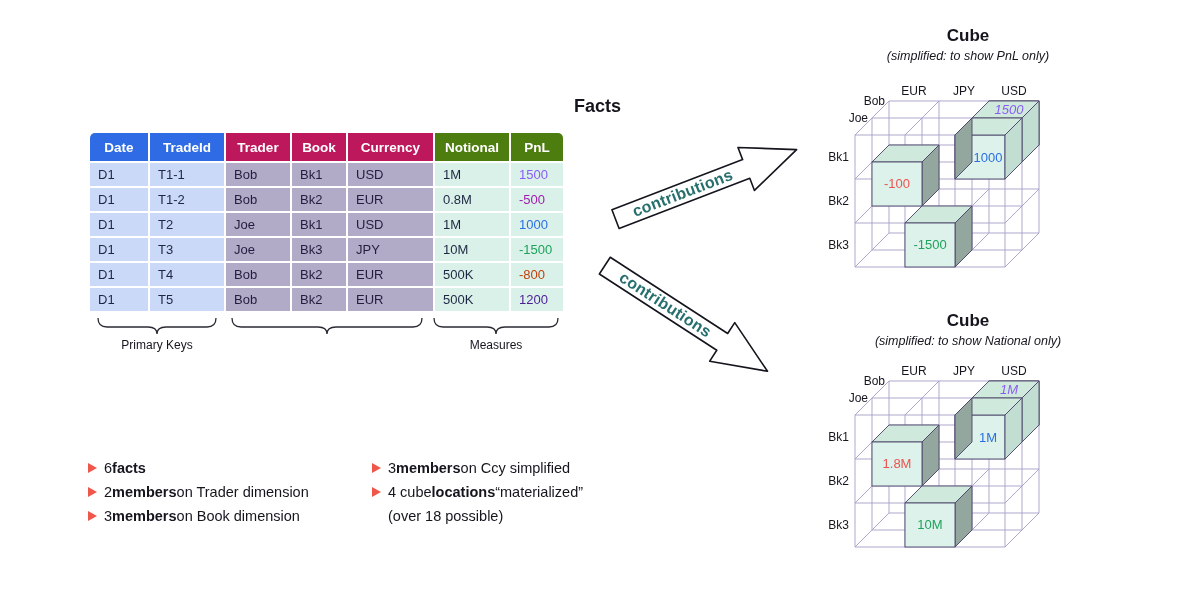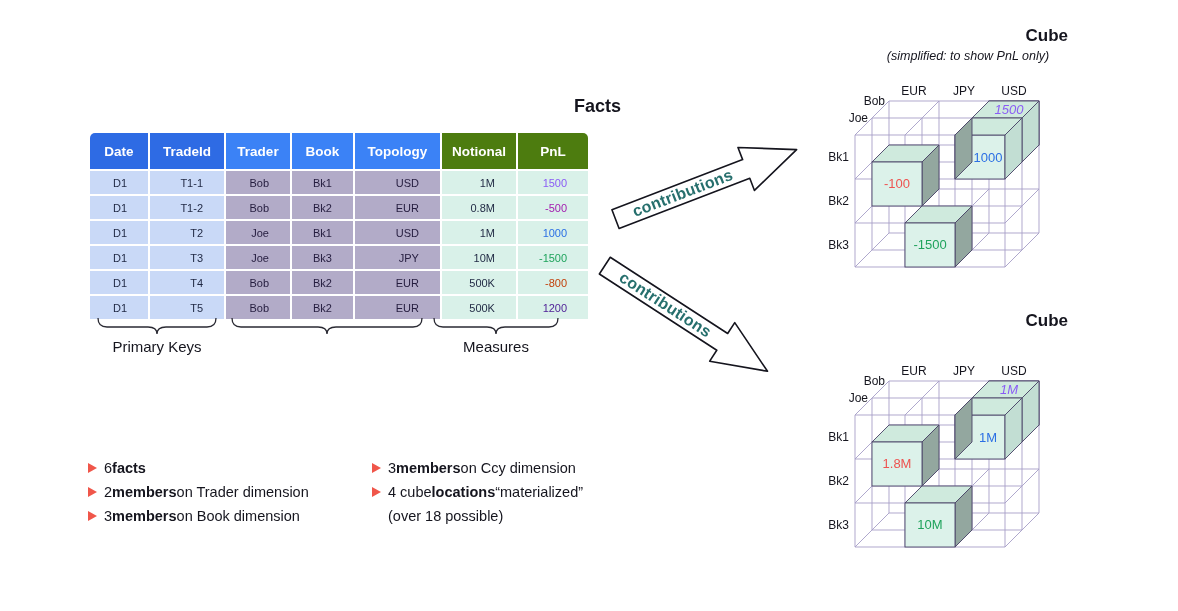--- a/index.html
+++ b/index.html
@@ -3,44 +3,44 @@
 <meta charset="utf-8">
 <style>
   html,body{margin:0;padding:0;background:#fff;}
   .stage{position:relative;width:1178px;height:611px;background:#ffffff;
          font-family:"Liberation Sans",sans-serif;color:#15151e;overflow:hidden;}
   .abs{position:absolute;}
 
   
   .facts-title{left:574px;top:96px;font-size:18px;font-weight:700;}
   table.facts{border-collapse:separate;border-spacing:2px;position:absolute;left:88px;top:131px;}
-  table.facts th{height:36px;font-size:13.5px;font-weight:600;color:#fff;padding:0 6px;}
-  table.facts td{height:23px;font-size:11px;text-align:right;padding:0 21px;}
+  table.facts th{height:28px;font-size:13.5px;font-weight:600;color:#fff;padding:0 6px;}
+  table.facts td{height:23px;font-size:13px;text-align:left;padding:0 8px;}
   .h-blue{background:#2e6be4;}
-  .h-dark{background:#3b82f6;}
+  .h-dark{background:#be185d;}
   .h-teal{background:#4d7c0f;}
   th:first-child{border-top-left-radius:5px;}
   th:last-child{border-top-right-radius:5px;}
   .c-blue{background:#c9d9f7;color:#1e2742;}
   .c-purple{background:#b2abc8;color:#241c3e;}
   .c-green{background:#d9f1e9;color:#1e2742;}
   td.pnl{font-weight:500;}
 
   
   .brace path{fill:none;stroke:#2a2a33;stroke-width:1.3;}
-  .brace-label{font-size:15px;text-align:center;}
+  .brace-label{font-size:12px;text-align:center;}
 
   
   .arrow-wrap{position:absolute;width:200px;height:58px;}
   .arrow-shape{fill:#ffffff;stroke:#15151e;stroke-width:1.6;stroke-linejoin:round;}
   .arrow-text{fill:#266f6d;font-weight:700;font-size:16px;text-anchor:middle;letter-spacing:.3px;
               font-family:"Liberation Sans",sans-serif;}
 
   
-  .cube-title{width:200px;text-align:right;font-size:17px;font-weight:700;}
+  .cube-title{width:200px;text-align:center;font-size:17px;font-weight:700;}
   .cube-subtitle{width:260px;text-align:center;font-size:12.5px;font-style:italic;}
   .cube-svg{position:absolute;}
   .wire line{stroke:#a79fc8;stroke-width:1;opacity:.9;}
   .f-front{fill:#dcf2ea;stroke:#4a4468;stroke-width:.9;}
   .f-top{fill:#cfeadd;stroke:#4a4468;stroke-width:.9;}
   .f-back{fill:#e6f6ef;stroke:#4a4468;stroke-width:.9;}
   .f-mid{fill:#c2ded3;stroke:#4a4468;stroke-width:.9;}
   .f-dark{fill:#93a79f;stroke:#4a4468;stroke-width:.9;}
   .cval{font-size:13px;font-weight:500;text-anchor:middle;font-family:"Liberation Sans",sans-serif;}
   .ital{font-style:italic;}
@@ -72,21 +72,21 @@
         <col style="width:85px">
         <col style="width:74px">
         <col style="width:52px">
     </colgroup>
     <thead>
       <tr>
         <th class="h-blue">Date</th>
         <th class="h-blue">TradeId</th>
         <th class="h-dark">Trader</th>
         <th class="h-dark">Book</th>
-        <th class="h-dark">Topology</th>
+        <th class="h-dark">Currency</th>
         <th class="h-teal">Notional</th>
         <th class="h-teal">PnL</th>
       </tr>
     </thead>
     <tbody>
       <tr>
         <td class="c-blue">D1</td>
         <td class="c-blue">T1-1</td>
         <td class="c-purple">Bob</td>
         <td class="c-purple">Bk1</td>
@@ -247,20 +247,21 @@
     <text x="121" y="12" class="cube-lab mid">JPY</text>
     <text x="171" y="12" class="cube-lab mid">USD</text>
     <text x="42" y="22" class="cube-lab end">Bob</text>
     <text x="25" y="39" class="cube-lab end">Joe</text>
     <text x="6" y="78" class="cube-lab end">Bk1</text>
     <text x="6" y="122" class="cube-lab end">Bk2</text>
     <text x="6" y="166" class="cube-lab end">Bk3</text>
   </svg>
 
   <div class="abs cube-title" style="left:868px;top:311px">Cube</div>
+  <div class="abs cube-subtitle" style="left:838px;top:334px">(simplified: to show National only)</div>
 
   <svg class="cube-svg" style="left:813px;top:363px" width="240" height="205" viewBox="-30 0 240 205">
     <g class="wire">
         <line x1="12" y1="52" x2="12" y2="184"></line>
         <line x1="62" y1="52" x2="62" y2="184"></line>
         <line x1="112" y1="52" x2="112" y2="184"></line>
         <line x1="162" y1="52" x2="162" y2="184"></line>
         <line x1="12" y1="52" x2="162" y2="52"></line>
         <line x1="12" y1="96" x2="162" y2="96"></line>
         <line x1="12" y1="140" x2="162" y2="140"></line>
@@ -355,21 +356,21 @@
         <b>members</b>
         <span> on Book dimension</span>
     </div>
   </div>
 
   <div class="topo-col" style="left:372px;top:460px">
     <div class="bullet">
       <span class="tri"></span>
       <span>3 </span>
         <b>members</b>
-        <span> on Ccy dimension</span>
+        <span> on Ccy simplified</span>
     </div>
     <div class="bullet">
       <span class="tri"></span>
       <span>4 cube </span>
         <b>locations</b>
         <span> “materialized”</span>
     </div>
     <div class="bullet cont">
       <span>(over 18 possible)</span>
     </div>

